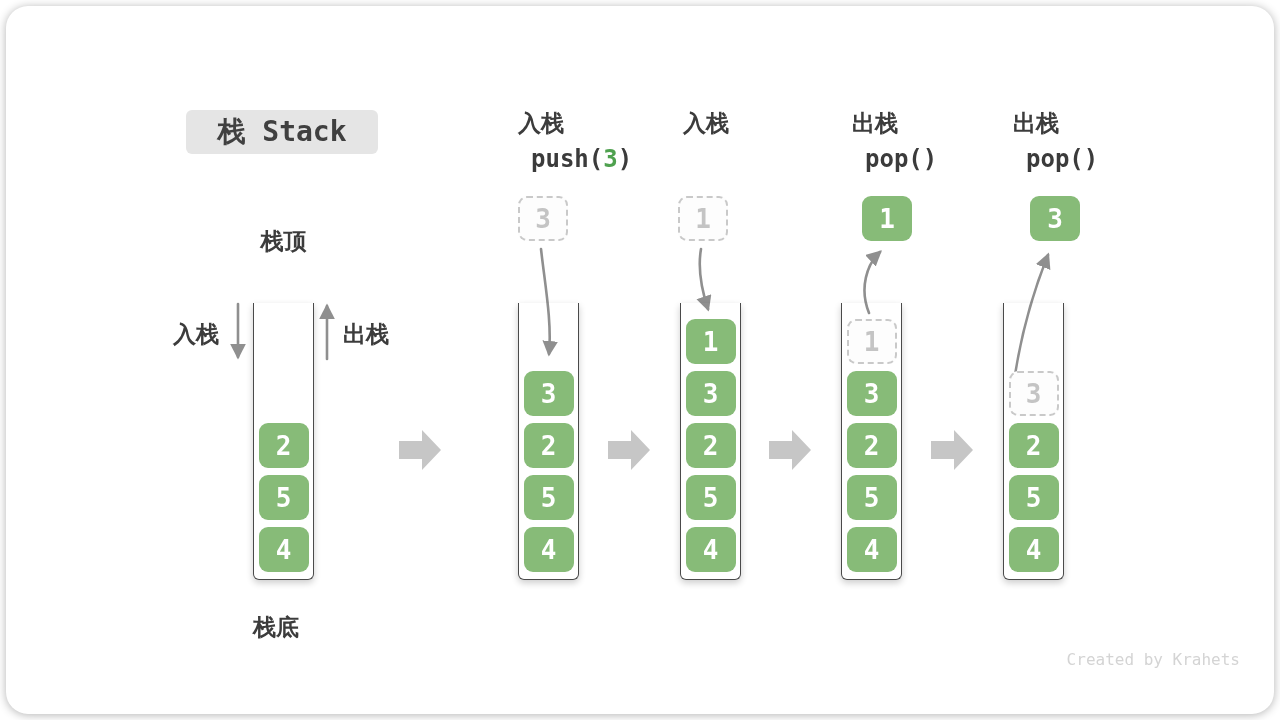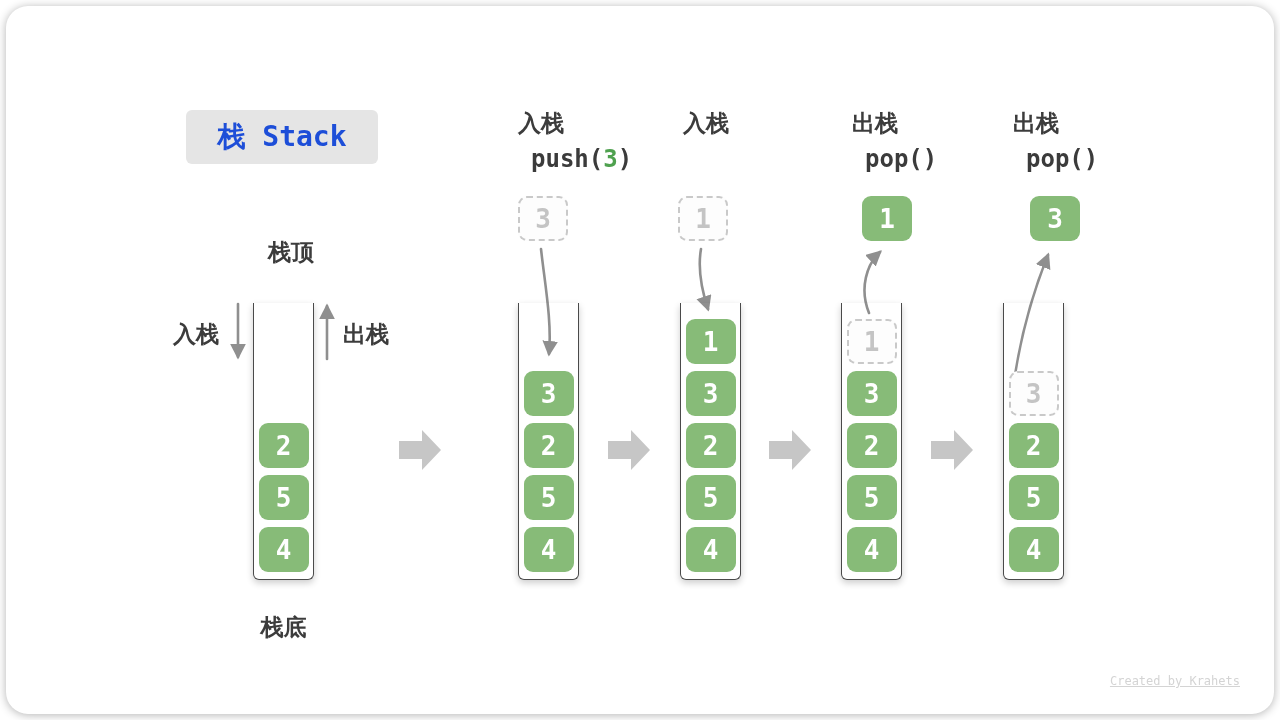--- a/index.html
+++ b/index.html
@@ -3,23 +3,23 @@
 <meta charset="utf-8">
 <style>
   html,body{margin:0;padding:0;width:1280px;height:720px;overflow:hidden;background:#fff;
     font-family:"DejaVu Sans","Liberation Sans",sans-serif;}
   .canvas{position:relative;width:1280px;height:720px;}
   .card{position:absolute;left:6px;top:6px;right:6px;bottom:6px;background:#ffffff;
     border-radius:22px;box-shadow:0 1px 10px rgba(0,0,0,0.30);}
   .overlay{position:absolute;left:0;top:0;pointer-events:none;}
 
   
-  .chip{position:absolute;left:186px;top:110px;width:192px;height:54px;background:#e5e5e5;
+  .chip{position:absolute;left:186px;top:110px;width:192px;height:44px;background:#e5e5e5;
     border-radius:6px;display:flex;align-items:center;justify-content:center;
-    font-family:"DejaVu Sans Mono","Liberation Mono",monospace;font-size:28px;font-weight:600;color:#1d4ed8;}
+    font-family:"DejaVu Sans Mono","Liberation Mono",monospace;font-size:28px;font-weight:600;color:#404040;}
 
   
   .label-block{position:absolute;top:106px;color:#3c3c3c;}
   .label-block .op{font-size:23px;font-weight:700;line-height:34px;}
   .label-block .code{font-family:"DejaVu Sans Mono","Liberation Mono",monospace;
     font-size:24px;font-weight:600;line-height:38px;color:#3b3b3b;white-space:nowrap;margin-left:13px;}
   .code .arg{color:#4FA14F;font-weight:700;}
   .lb2{left:518px}.lb3{left:683px}.lb4{left:852px}.lb5{left:1013px}
 
   
@@ -36,28 +36,28 @@
   
   .stack{position:absolute;top:303px;width:61px;height:277px;box-sizing:border-box;
     border-left:1.6px solid #4a4a4a;border-right:1.6px solid #4a4a4a;border-bottom:1.6px solid #4a4a4a;
     border-radius:0 0 6px 6px;box-shadow:0 3px 7px rgba(0,0,0,0.20);
     display:flex;flex-direction:column;justify-content:flex-end;align-items:center;
     gap:7px;padding-bottom:7px;}
   .s1{left:253px}.s2{left:518px}.s3{left:680px}.s4{left:841px}.s5{left:1003px}
 
   
   .anno{position:absolute;color:#3c3c3c;font-size:23px;font-weight:700;white-space:nowrap;}
-  .a-top{left:253px;top:237px;width:61px;text-align:right;}
-  .a-bottom{left:253px;top:612px;width:61px;text-align:center;}
+  .a-top{left:253px;top:226px;width:61px;text-align:center;}
+  .a-bottom{left:253px;top:612px;width:61px;text-align:left;}
   .a-push{left:173px;top:319px;}
   .a-pop{left:343px;top:319px;}
 
   
-  .watermark{position:absolute;right:40px;top:674px;color:#d4d4d4;
-    font-family:"DejaVu Sans Mono","Liberation Mono",monospace;font-size:12px;text-decoration:underline;}
+  .watermark{position:absolute;right:40px;top:650px;color:#d4d4d4;
+    font-family:"DejaVu Sans Mono","Liberation Mono",monospace;font-size:16px;}
 </style>
 </head>
 <body>
 
 <div class="canvas">
   <div class="card"></div>
 
   <svg class="overlay" width="1280" height="720" viewBox="0 0 1280 720">
     <defs>
       <marker id="ah" markerWidth="7" markerHeight="7" refX="5" refY="3" orient="auto" markerUnits="strokeWidth">

